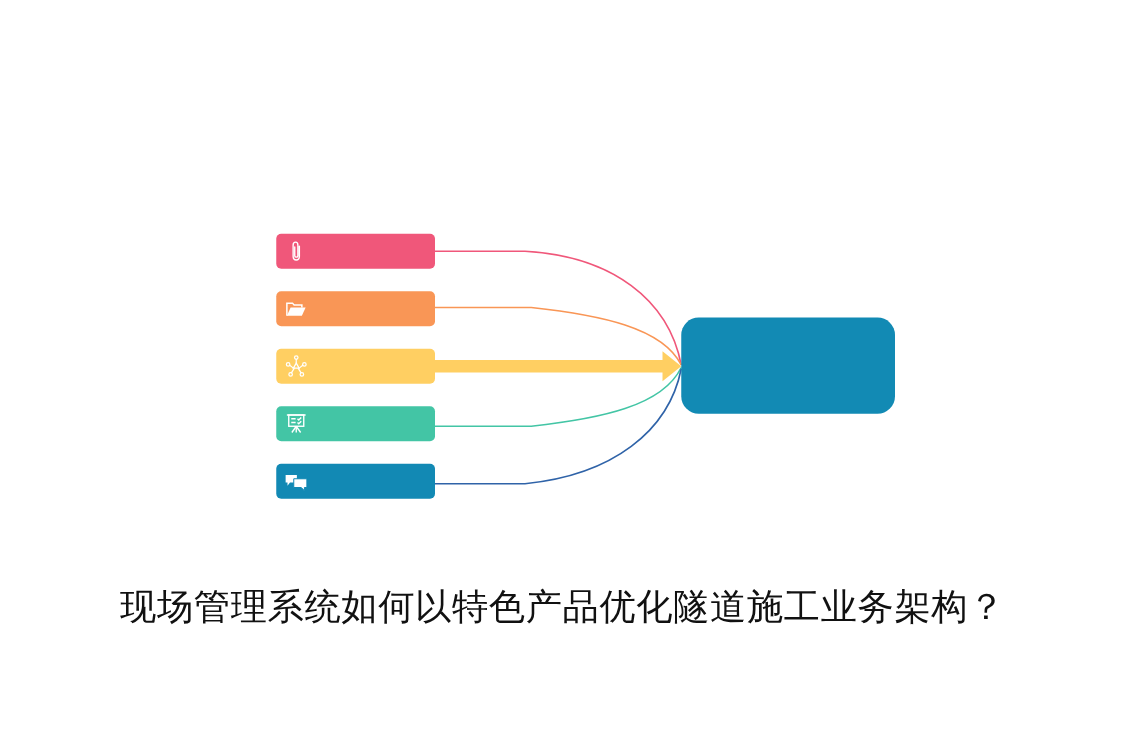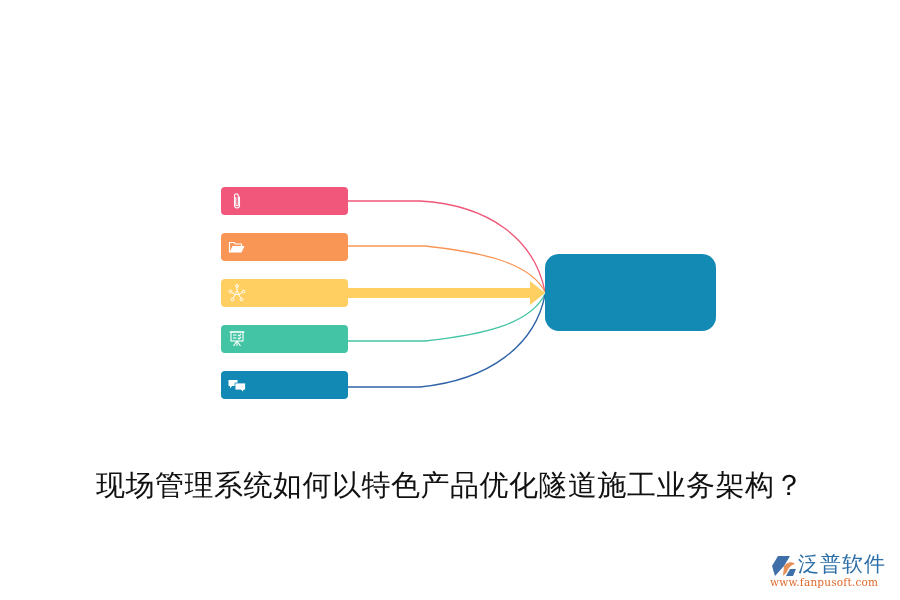--- a/index.html
+++ b/index.html
@@ -93,23 +93,14 @@
     </svg>
     <span></span>
   </div>
 
   <div class="center-box" style="background:#128AB4">
     <span></span>
   </div>
 
   <div class="title">现场管理系统如何以特色产品优化隧道施工业务架构？</div>
 
-  <div class="logo">
-    <svg class="logo-mark" viewBox="0 0 24 22">
-      <polygon points="6,1 18,1 12,11 3,21 0,11" fill="#3f6fa8"></polygon>
-      <path d="M12,11 C15,7 20,6 23,9 C19,10 16,13 15,17 L11,21 Z" fill="#e8905a"></path>
-      <polygon points="18,14 24,14 21,21 14,21" fill="#3f6fa8"></polygon>
-    </svg>
-    <span class="logo-name">泛普软件</span>
-    <span class="logo-url">www.fanpusoft.com</span>
-  </div>
 
 </div>
 
 </body></html>

